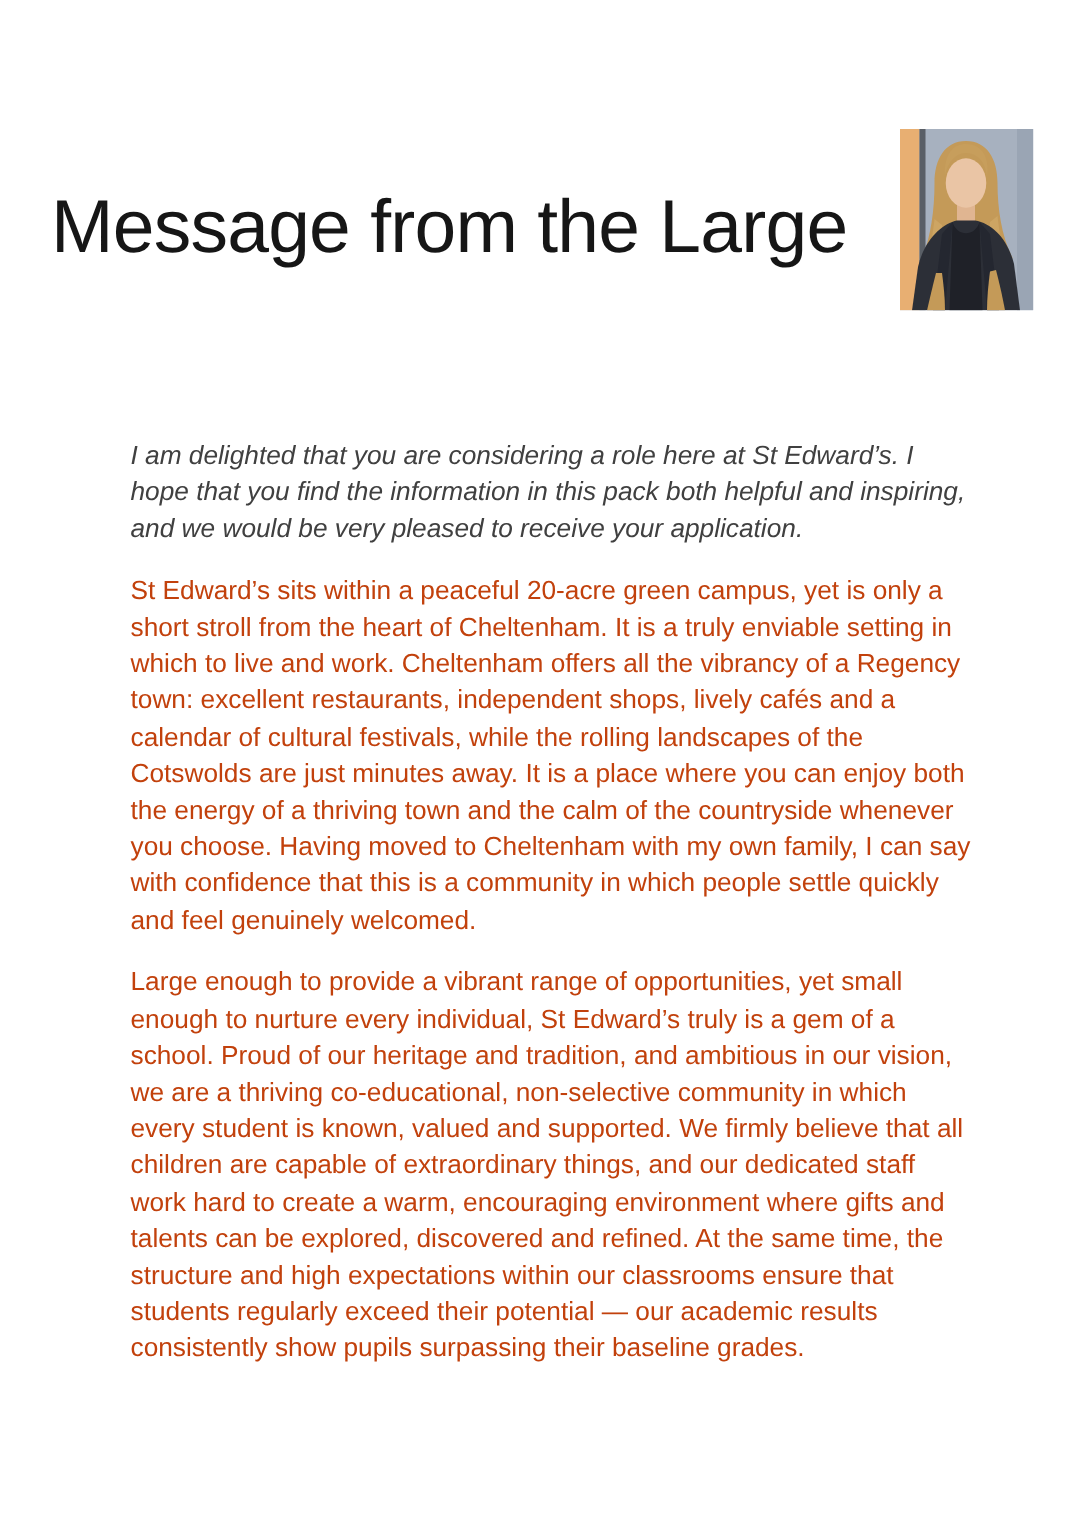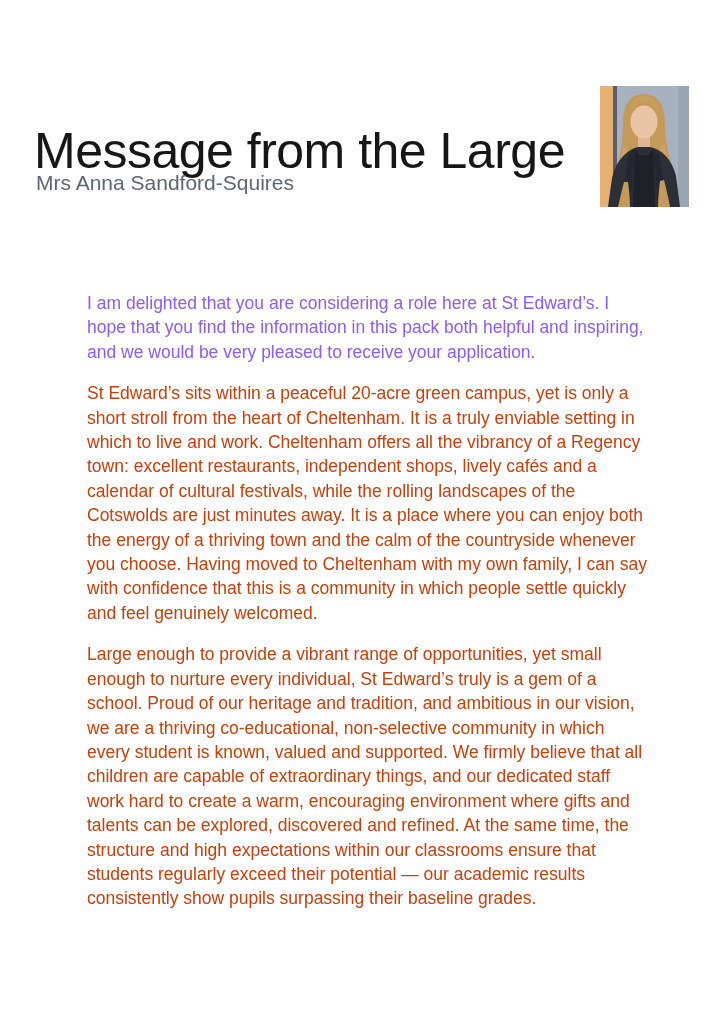--- a/index.html
+++ b/index.html
@@ -51,31 +51,31 @@
     width: 560px;
   }
   .letter-body p {
     margin: 0 0 17px 0;
     font-size: 17.5px;
     line-height: 24.4px;
     font-weight: 400;
     color: #c2410c;
   }
   .letter-body p.lead {
-    color: #8b5cf6;
+    color: #404040;
+    font-style: italic;
   }
 </style>
 </head>
 <body>
 
 <div class="page">
 
   <h1 class="page-title">Message from the Large</h1>
 
-  <div class="page-subtitle">Mrs Anna Sandford-Squires</div>
 
   <div class="head-photo">
     <svg width="89" height="121" viewBox="0 0 89 121" xmlns="http://www.w3.org/2000/svg">
 
       <rect x="0" y="0" width="89" height="121" fill="#a7b1bf"></rect>
       <rect x="0" y="0" width="13" height="121" fill="#e8af72"></rect>
       <rect x="13" y="0" width="4" height="121" fill="#5a5f66"></rect>
       <rect x="78" y="0" width="11" height="121" fill="#9aa5b4"></rect>
 
       <path d="M44 8 C30 8 23 20 23 36 C23 56 20 74 14 88 L26 100 L62 100 L75 86 C68 72 65 54 65 36 C65 20 58 8 44 8 Z" fill="#c49a58"></path>

